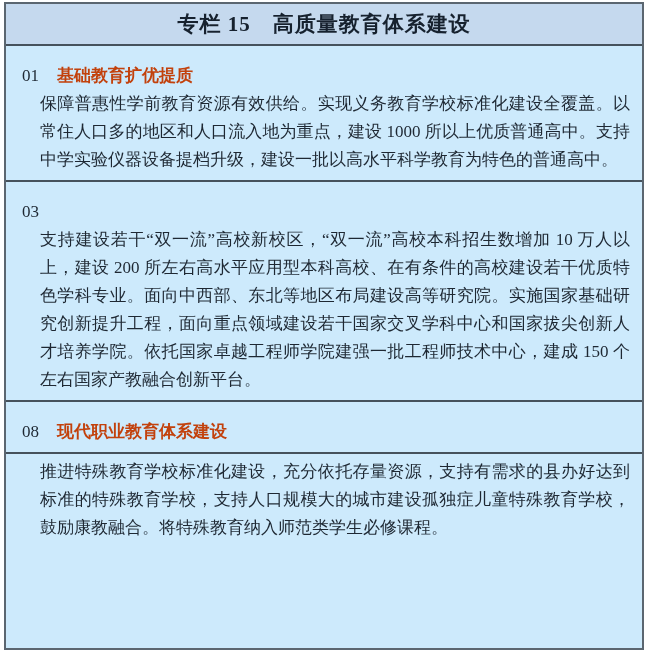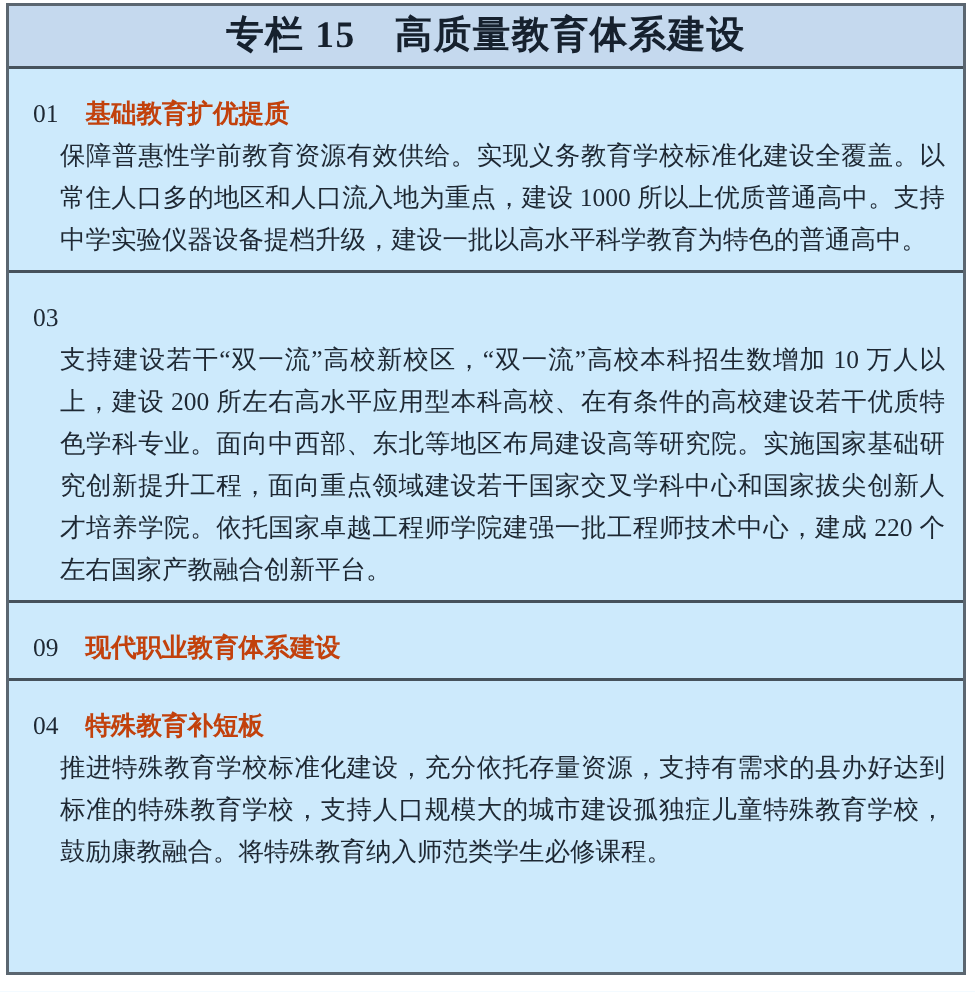--- a/index.html
+++ b/index.html
@@ -19,21 +19,21 @@
     border: 2px solid #5b6670;
     box-sizing: border-box;
     background: #cdeafc;
   }
   .panel-header {
     background: #c5d9ee;
     border-bottom: 2px solid #46525c;
     height: 40px;
     line-height: 40px;
     text-align: center;
-    font-size: 25px;
+    font-size: 21px;
     font-weight: bold;
     color: #16212e;
     letter-spacing: 1px;
   }
   .section {
     padding: 4px 12px 6px 16px;
     box-sizing: border-box;
   }
   .section + .section {
     border-top: 2px solid #46525c;
@@ -74,30 +74,26 @@
       <span class="section-number">01</span>
       <span class="section-heading">基础教育扩优提质</span>
     </div>
     <p class="section-body">保障普惠性学前教育资源有效供给。实现义务教育学校标准化建设全覆盖。以常住人口多的地区和人口流入地为重点，建设 1000 所以上优质普通高中。支持中学实验仪器设备提档升级，建设一批以高水平科学教育为特色的普通高中。</p>
   </div>
 
   <div class="section">
     <div class="section-heading-row">
       <span class="section-number">03</span>
     </div>
-    <p class="section-body">支持建设若干“双一流”高校新校区，“双一流”高校本科招生数增加 10 万人以上，建设 200 所左右高水平应用型本科高校、在有条件的高校建设若干优质特色学科专业。面向中西部、东北等地区布局建设高等研究院。实施国家基础研究创新提升工程，面向重点领域建设若干国家交叉学科中心和国家拔尖创新人才培养学院。依托国家卓越工程师学院建强一批工程师技术中心，建成 220 个左右国家产教融合创新平台。</p>
+    <p class="section-body">支持建设若干“双一流”高校新校区，“双一流”高校本科招生数增加 10 万人以上，建设 200 所左右高水平应用型本科高校、在有条件的高校建设若干优质特色学科专业。面向中西部、东北等地区布局建设高等研究院。实施国家基础研究创新提升工程，面向重点领域建设若干国家交叉学科中心和国家拔尖创新人才培养学院。依托国家卓越工程师学院建强一批工程师技术中心，建成 150 个左右国家产教融合创新平台。</p>
   </div>
 
   <div class="section">
     <div class="section-heading-row">
-      <span class="section-number">09</span>
+      <span class="section-number">08</span>
       <span class="section-heading">现代职业教育体系建设</span>
     </div>
   </div>
 
   <div class="section">
-    <div class="section-heading-row">
-      <span class="section-number">04</span>
-      <span class="section-heading">特殊教育补短板</span>
-    </div>
     <p class="section-body">推进特殊教育学校标准化建设，充分依托存量资源，支持有需求的县办好达到标准的特殊教育学校，支持人口规模大的城市建设孤独症儿童特殊教育学校，鼓励康教融合。将特殊教育纳入师范类学生必修课程。</p>
   </div>
 </div>
 
 </body></html>

